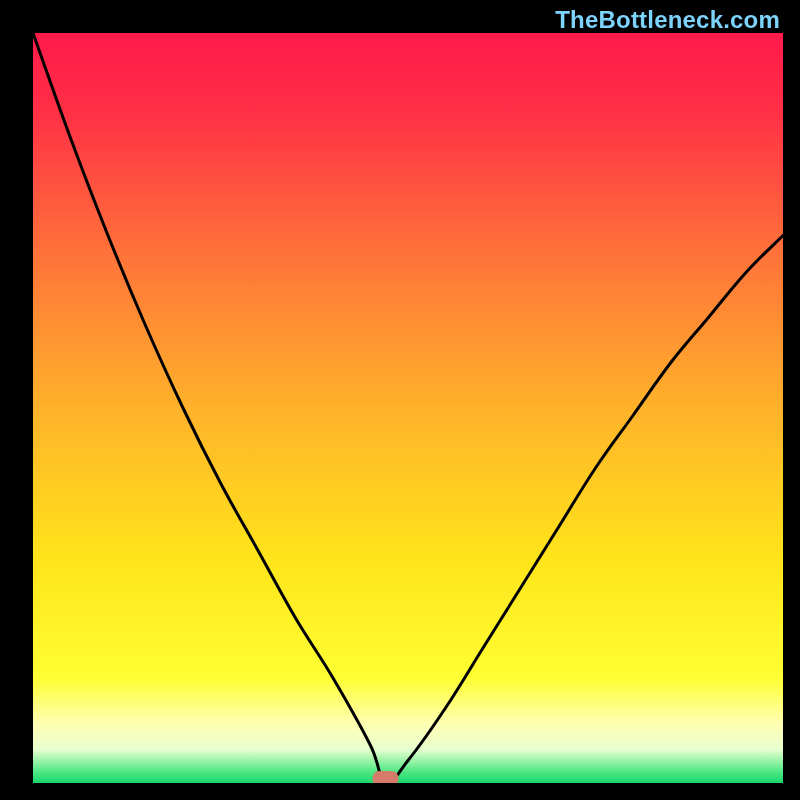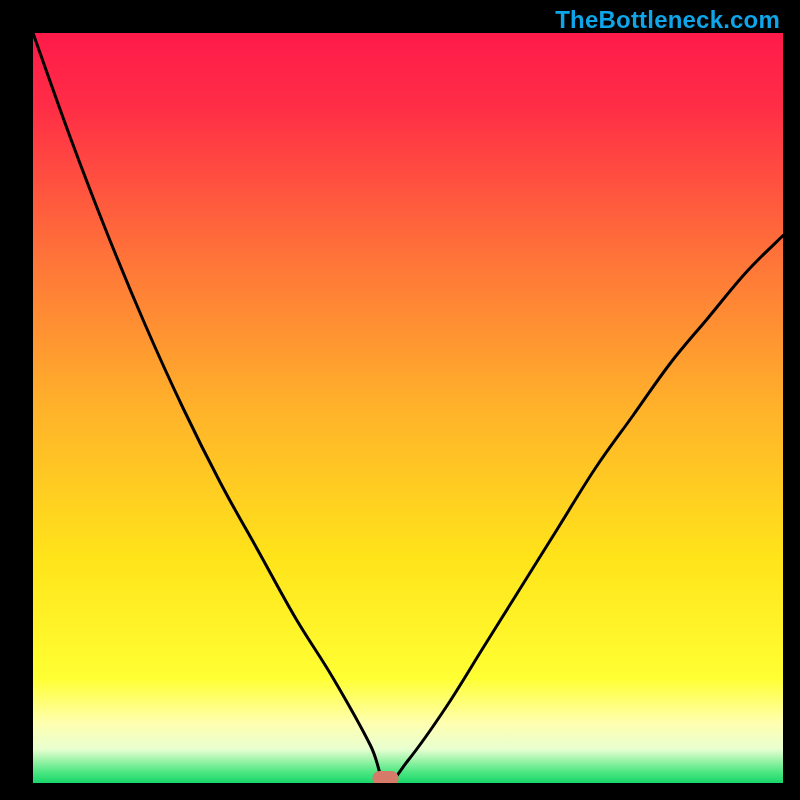--- a/index.html
+++ b/index.html
@@ -26,21 +26,21 @@
     height: 750px;
   }
 
   .watermark {
     position: absolute;
     top: 6px;
     right: 20px;
     font-family: Arial, Helvetica, sans-serif;
     font-size: 24px;
     font-weight: 600;
-    color: #0ea5e9;
+    color: #7dd3fc;
     letter-spacing: 0.2px;
     z-index: 10;
   }
   svg { display: block; }
 </style>
 </head>
 <body>
 
 <div class="frame">
 

